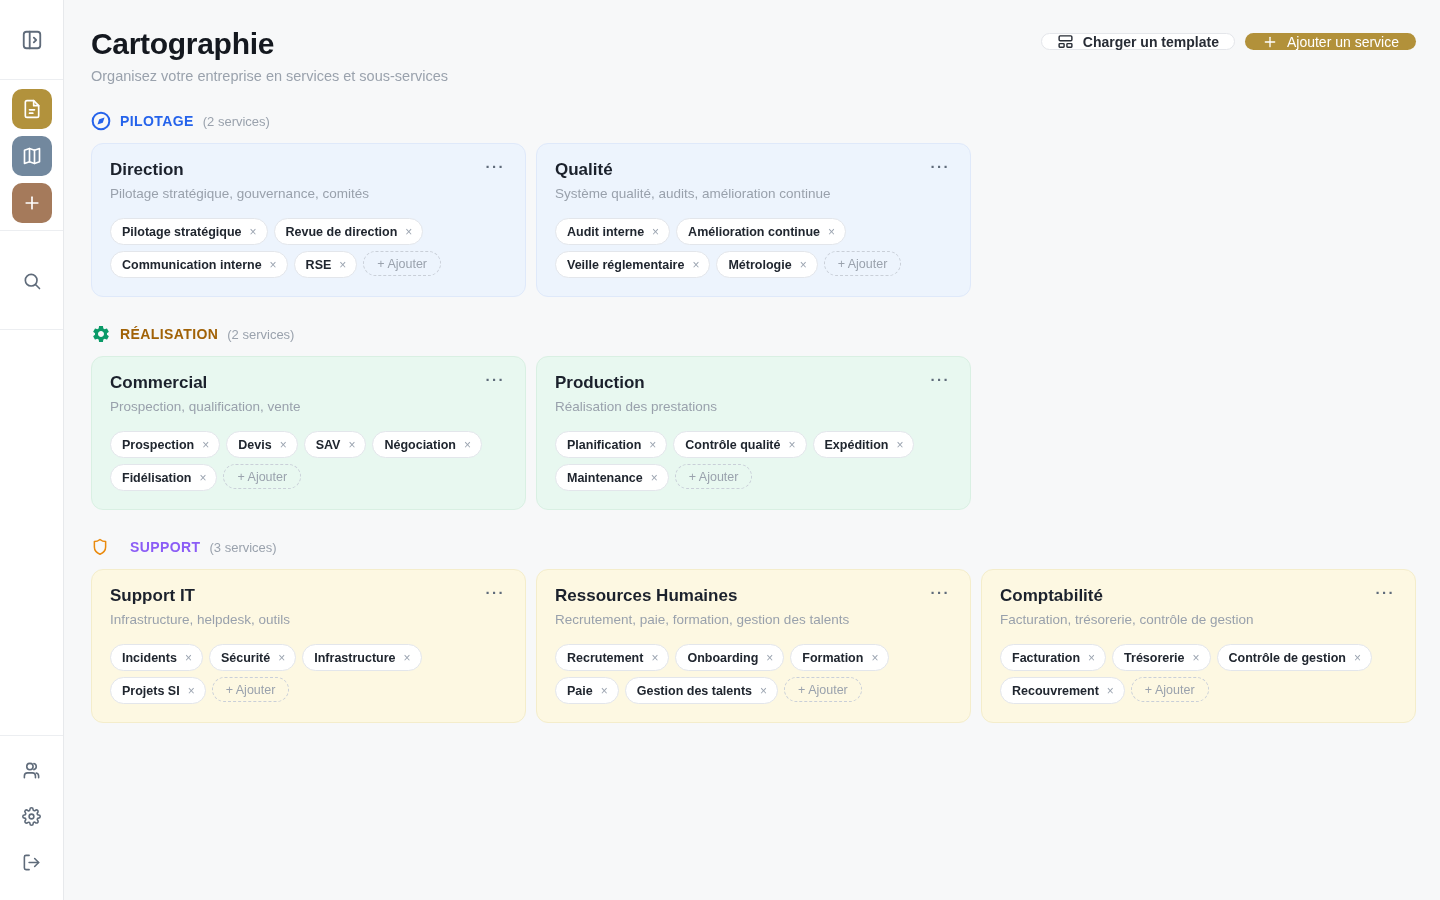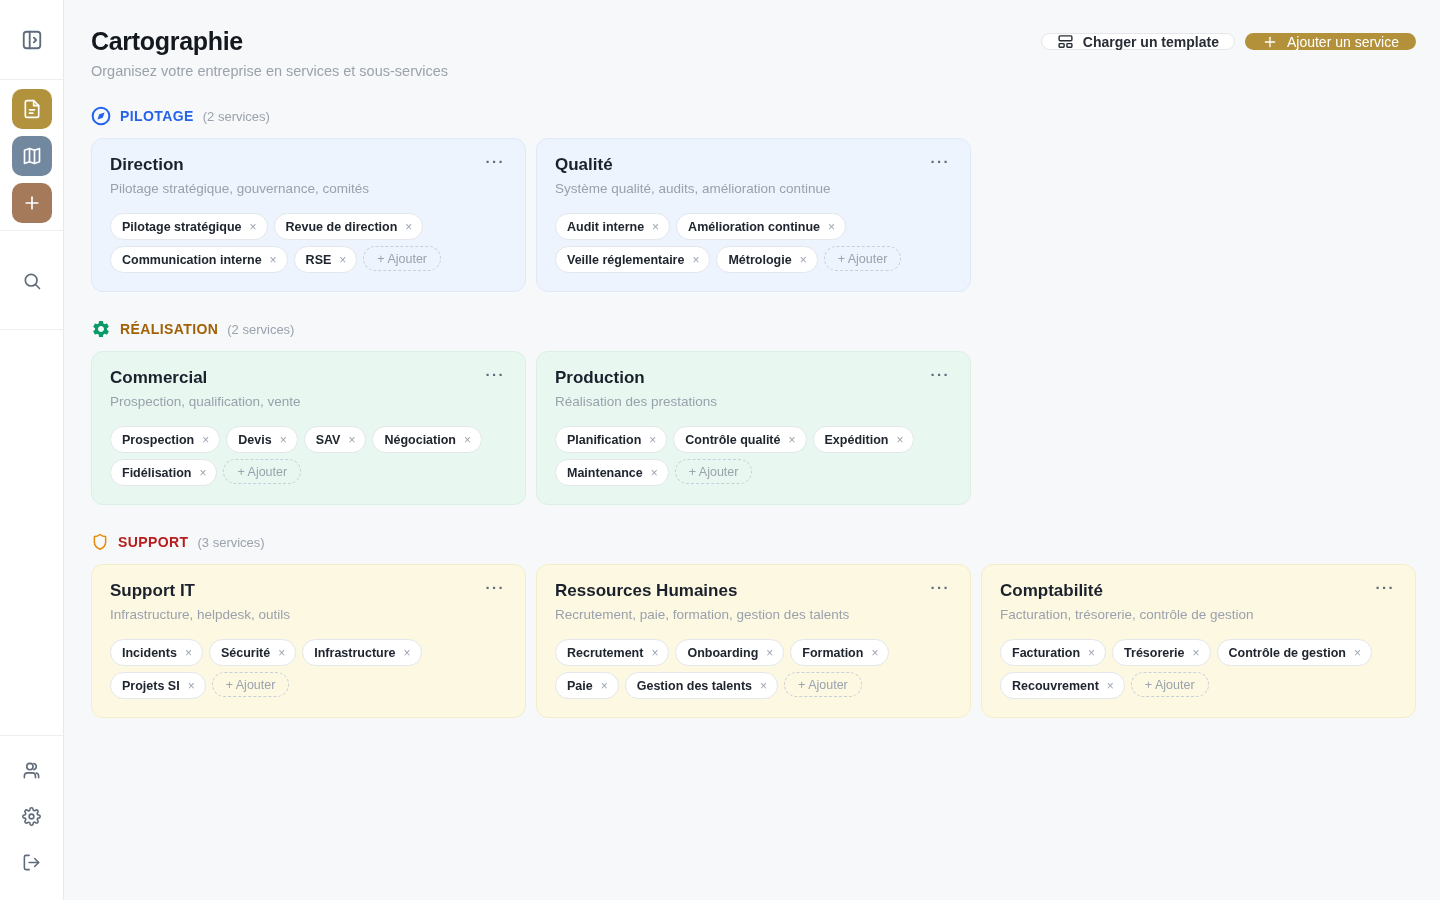--- a/index.html
+++ b/index.html
@@ -18,21 +18,21 @@
   .sb-nav { width:40px; height:40px; border:none; border-radius:10px; color:#ffffff;
             display:flex; align-items:center; justify-content:center; cursor:pointer; margin-bottom:7px; }
   .sb-nav:first-of-type { margin-top:9px; }
   .sb-search { margin:30px 0 28px; }
   .sb-footer { display:flex; flex-direction:column; align-items:center; padding:14px 0 12px; }
   .sb-footer .sb-iconbtn { margin-bottom:6px; }
 
   
   .content { flex:1; padding:27px 24px 0 27px; }
   .page-header { display:flex; justify-content:space-between; align-items:flex-start; }
-  .page-title { font-size:25px; font-weight:800; letter-spacing:-0.3px; color:#14181f; }
+  .page-title { font-size:30px; font-weight:800; letter-spacing:-0.3px; color:#14181f; }
   .page-subtitle { font-size:14.5px; color:#9aa2ad; margin-top:7px; }
   .header-actions { display:flex; gap:10px; margin-top:6px; }
   .btn { display:inline-flex; align-items:center; gap:9px; height:17px; border-radius:10px;
          font-family:inherit; font-size:14px; cursor:pointer; }
   .btn-secondary { background:#ffffff; border:1px solid #e4e6ea; color:#272c35; font-weight:600; padding:0 15px; }
   .btn-primary { border:none; color:#fff; font-weight:500; padding:0 17px; }
 
   
   .section-header { display:flex; align-items:center; gap:9px; margin:27px 0 12px; }
   .section-header:first-of-type { margin-top:27px; }
@@ -296,21 +296,21 @@
               <button class="tag-add">+ Ajouter</button>
             </div>
           </div>
         </div>
         <div class="section-header">
           <span style="color: rgb(234, 138, 13);">
             <svg width="18" height="20" fill="none" stroke="currentColor" stroke-width="2" stroke-linecap="round" stroke-linejoin="round" viewBox="0 0 24 24">
               <path d="M12 2c2.2 1.7 4.8 2.7 7.5 2.8v7.2c0 4.6-3.2 7.9-7.5 9.7C7.7 19.9 4.5 16.6 4.5 12V4.8C7.2 4.7 9.8 3.7 12 2z"></path>
             </svg>
           </span>
-          <span class="section-label" style="color: #b91c1c;">SUPPORT</span>
+          <span class="section-label" style="color: #8b5cf6; margin-left: 12px;">SUPPORT</span>
           <span class="section-count">(3 services)</span>
         </div>
         <div class="cards-grid">
           <div class="card" style="background: rgb(253, 248, 226); border-color: rgb(244, 237, 203);">
             <div class="card-title">Support IT</div>
             <div class="card-desc">Infrastructure, helpdesk, outils</div>
             <button class="card-more">···</button>
             <div class="tags">
               <span class="tag">
                 <span>Incidents</span>

